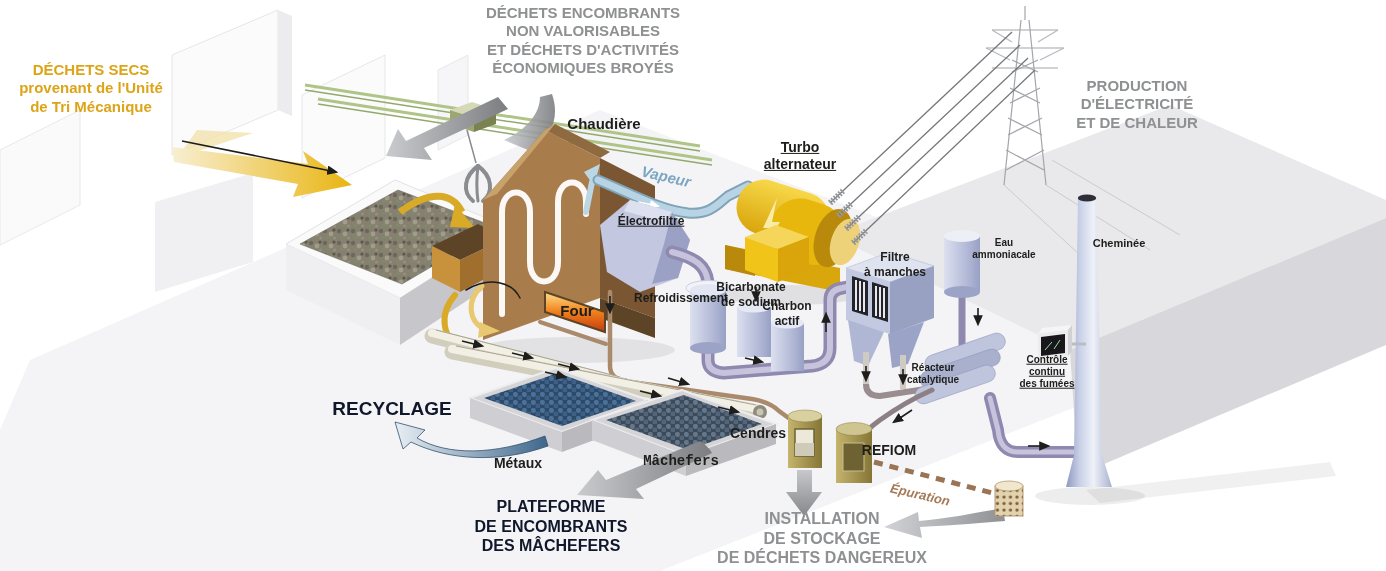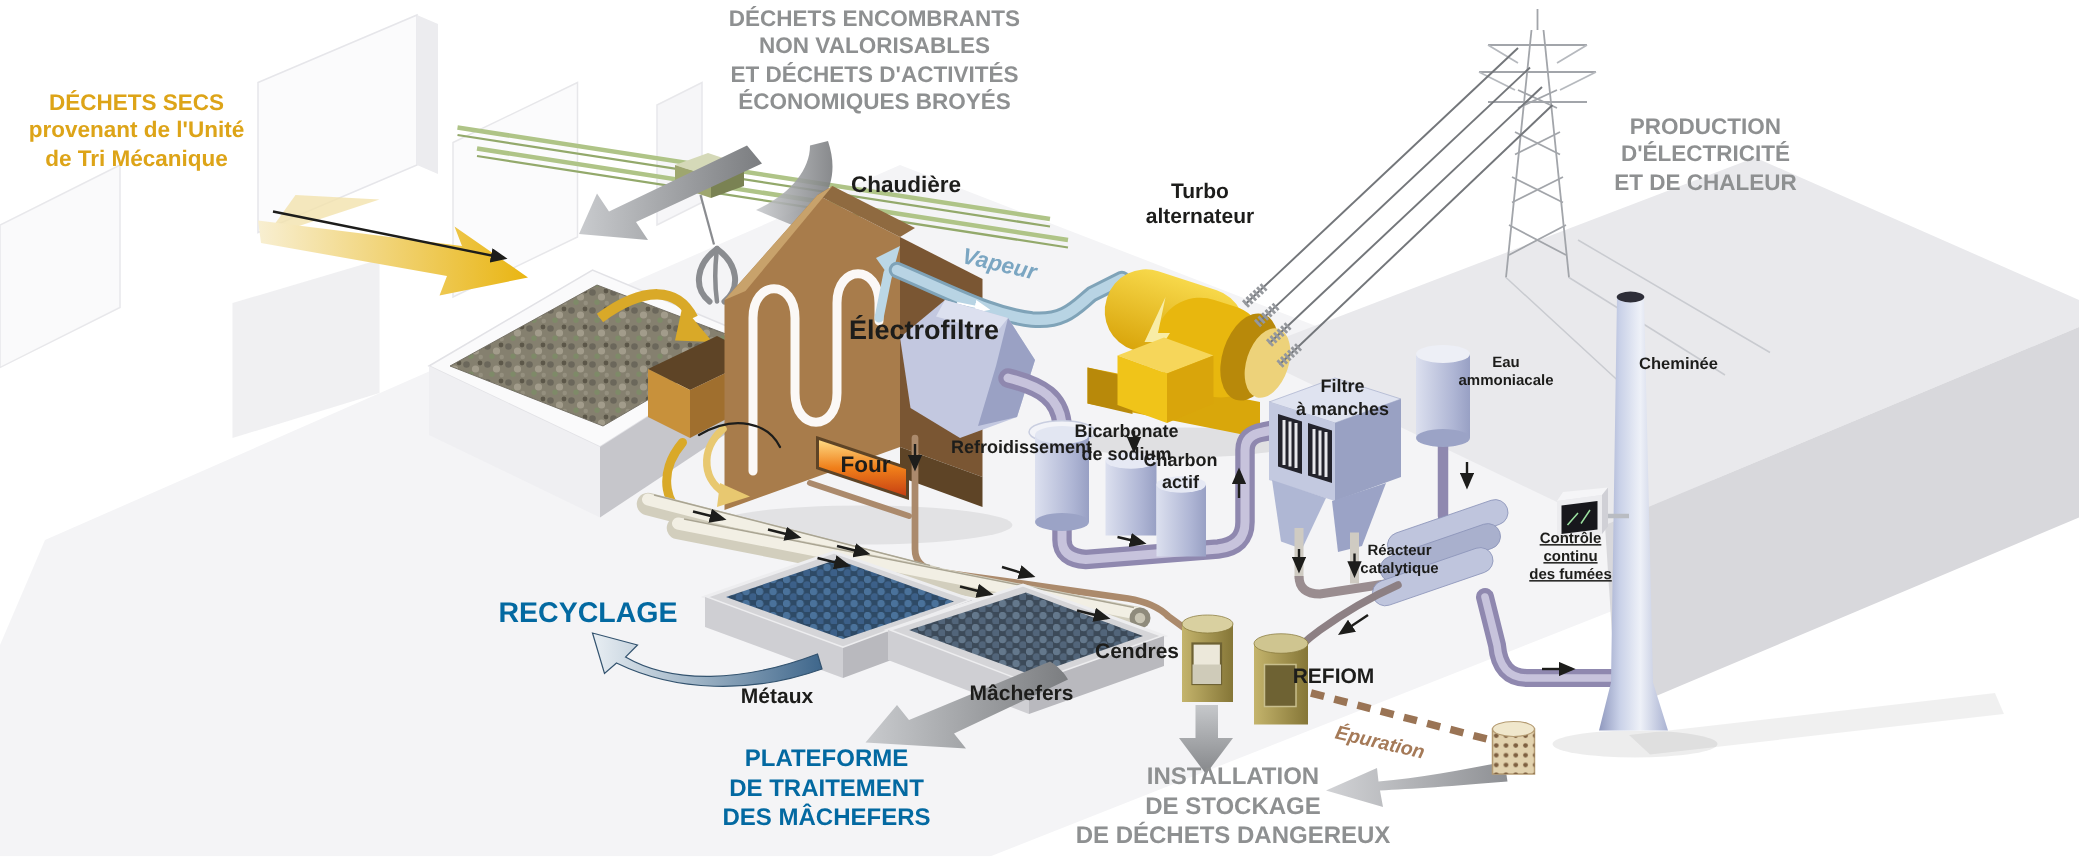--- a/index.html
+++ b/index.html
@@ -3,21 +3,21 @@
 <meta charset="utf-8">
 <style>
   html,body{margin:0;padding:0;background:#fff;}
   .stage{position:relative;width:1386px;height:571px;background:#ffffff;overflow:hidden;
          font-family:"Liberation Sans",sans-serif;}
   .stage svg{position:absolute;left:0;top:0;}
   .lbl{position:absolute;transform:translate(-50%,-50%);white-space:pre-line;text-align:center;
        font-weight:bold;line-height:1.22;pointer-events:none;}
   .c-gold{color:#DDA418;}
   .c-gray{color:#8E9091;}
-  .c-blue{color:#0369a1;}
+  .c-blue{color:#0f172a;}
   .c-dark{color:#1D1D1B;}
   .c-steam{color:#7BA6C2;}
   .c-brown{color:#A57A58;}
   .rot{transform:translate(-50%,-50%) rotate(13deg);}
   .it{font-style:italic;}
 </style>
 </head>
 <body>
 
 <div class="stage">
@@ -384,45 +384,45 @@
 de Tri Mécanique</div>
 <div class="lbl c-gray" style="left:1137px;top:104px;font-size:15px;">PRODUCTION
 D'ÉLECTRICITÉ
 ET DE CHALEUR</div>
 <div class="lbl c-gray" style="left:583px;top:41px;font-size:15px;">DÉCHETS ENCOMBRANTS
 NON VALORISABLES
 ET DÉCHETS D'ACTIVITÉS
 ÉCONOMIQUES BROYÉS</div>
 <div class="lbl c-dark" style="left:604px;top:124px;font-size:15px;text-align:right;">Chaudière</div>
 <div class="lbl c-steam rot it" style="left:666px;top:177px;font-size:15px;">Vapeur</div>
-<div class="lbl c-dark" style="left:800px;top:136px;font-size:14px;">Turbo
+<div class="lbl c-dark" style="left:800px;top:156px;font-size:14px;text-decoration:underline;">Turbo
 alternateur</div>
-<div class="lbl c-dark" style="left:616px;top:221px;font-size:18px;">Électrofiltre</div>
+<div class="lbl c-dark" style="left:651px;top:221px;font-size:12px;text-decoration:underline;">Électrofiltre</div>
 <div class="lbl c-dark" style="left:577px;top:311px;font-size:15px;">Four</div>
 <div class="lbl c-dark" style="left:681px;top:298px;font-size:12px;">Refroidissement</div>
 <div class="lbl c-dark" style="left:751px;top:295px;font-size:12px;">Bicarbonate
 de sodium</div>
 <div class="lbl c-dark" style="left:787px;top:314px;font-size:12px;">Charbon
 actif</div>
 <div class="lbl c-dark" style="left:895px;top:265px;font-size:12px;">Filtre
 à manches</div>
 <div class="lbl c-dark" style="left:1004px;top:249px;font-size:10px;">Eau
 ammoniacale</div>
 <div class="lbl c-dark" style="left:933px;top:374px;font-size:10px;">Réacteur
 catalytique</div>
 <div class="lbl c-dark" style="left:1119px;top:244px;font-size:11px;">Cheminée</div>
 <div class="lbl c-dark" style="left:1047px;top:372px;font-size:10px;text-decoration:underline;">Contrôle
 continu
 des fumées</div>
 <div class="lbl c-blue" style="left:392px;top:409px;font-size:19px;">RECYCLAGE</div>
 <div class="lbl c-dark" style="left:518px;top:464px;font-size:14px;">Métaux</div>
-<div class="lbl c-dark" style="left:681px;top:462px;font-size:14px;">Mâchefers</div>
+<div class="lbl c-dark" style="left:681px;top:462px;font-size:14px;font-family:Liberation Mono, monospace;">Mâchefers</div>
 <div class="lbl c-dark" style="left:758px;top:434px;font-size:14px;">Cendres</div>
 <div class="lbl c-dark" style="left:889px;top:451px;font-size:14px;text-align:right;">REFIOM</div>
 <div class="lbl c-brown rot it" style="left:920px;top:495px;font-size:13px;">Épuration</div>
 <div class="lbl c-blue" style="left:551px;top:526px;font-size:16px;">PLATEFORME
-DE TRAITEMENT
+DE ENCOMBRANTS
 DES MÂCHEFERS</div>
 <div class="lbl c-gray" style="left:822px;top:538px;font-size:16px;">INSTALLATION
 DE STOCKAGE
 DE DÉCHETS DANGEREUX</div>
 
 </div>
 
 </body></html>

